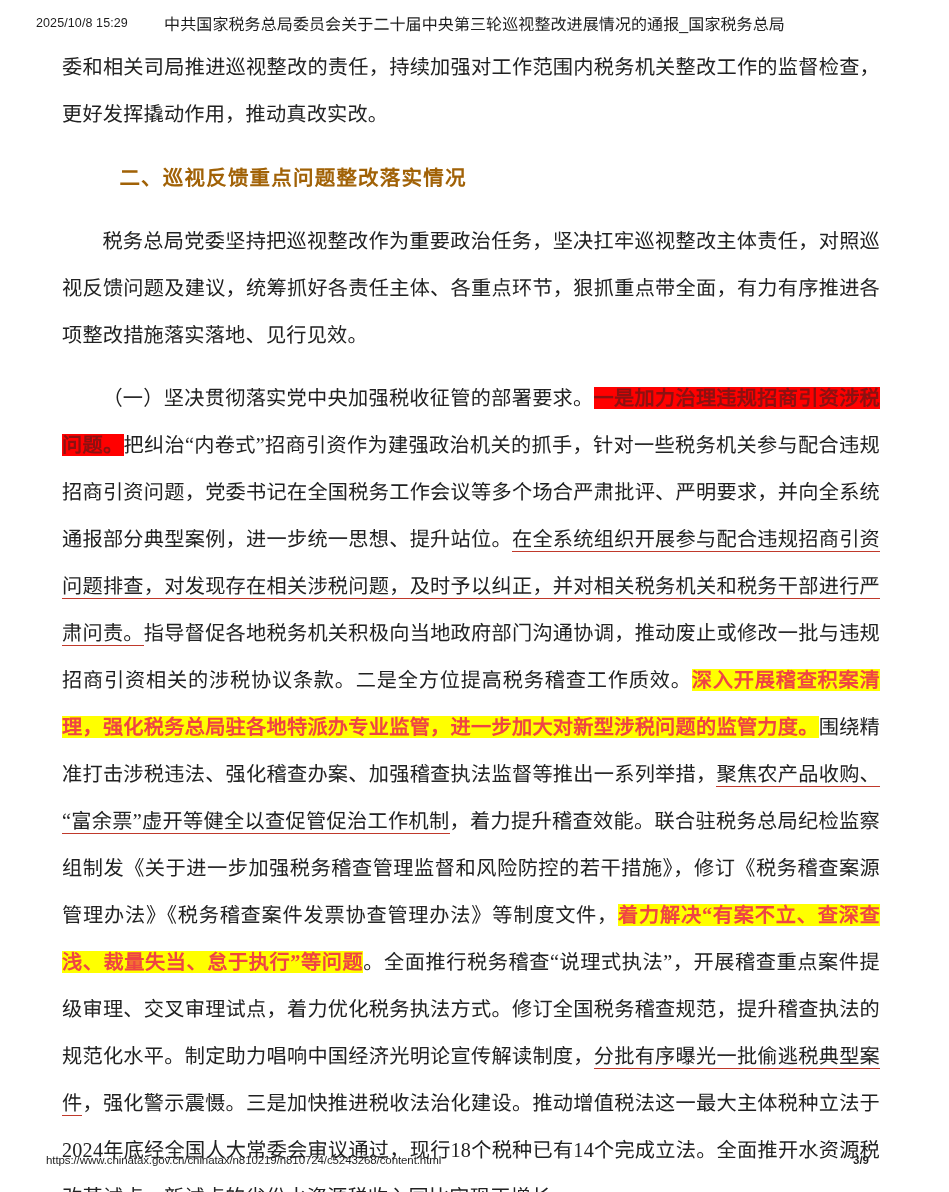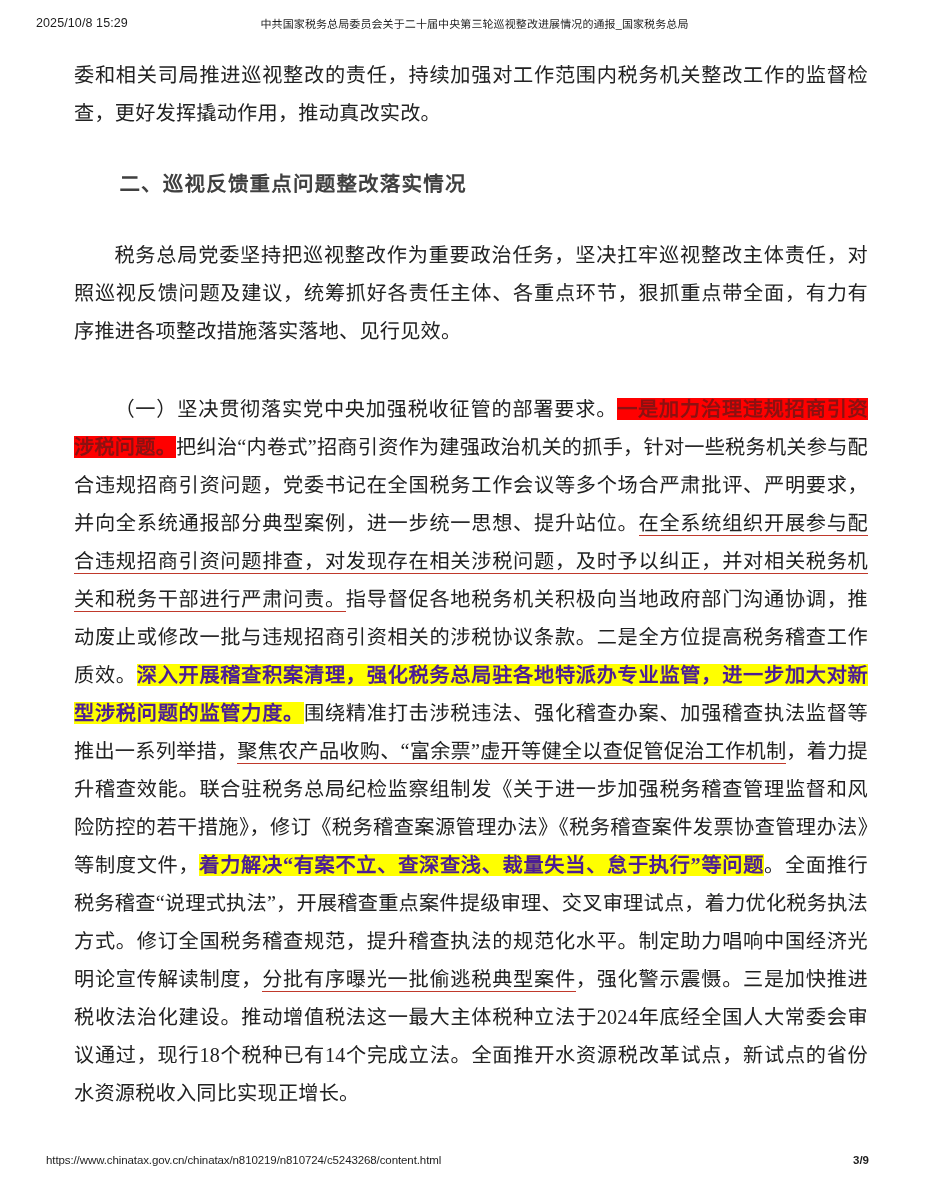--- a/index.html
+++ b/index.html
@@ -34,21 +34,21 @@
     position: absolute;
     left: 36px;
     white-space: nowrap;
   }
   .print-header .ph-title {
     position: absolute;
     left: 0;
     width: 949px;
     text-align: center;
     white-space: nowrap;
-    font-size: 11px;
+    font-size: 16px;
   }
 
   
   .print-footer {
     position: absolute;
     bottom: 18px;
     left: 10px;
     width: 895px;
     height: 20px;
     font-size: 11.5px;
@@ -69,57 +69,57 @@
 
   
   .doc-body {
     position: absolute;
     top: 44px;
     left: 62px;
     width: 818px;
   }
 
   p.para {
-    margin: 12px;
+    margin: 0;
     font-size: 20.2px;
-    line-height: 38px;
+    line-height: 47px;
     text-align: justify;
     text-justify: inter-ideograph;
     letter-spacing: 0.2px;
     color: #212121;
     word-break: break-all;
   }
   p.para.indent {
     text-indent: 2em;
     font-family: Liberation Serif, serif;
   }
 
   h2.section-heading {
     margin: 0;
     font-size: 20.5px;
     line-height: 47.5px;
     font-weight: bold;
     text-indent: 2.8em;
-    color: #404040;
+    color: #a16207;
     letter-spacing: 1.2px;
   }
 
   .gap-sm { height: 16px; }
 
   
   .hl-red {
     background-color: #ff0000;
     color: #8c1111;
     font-weight: bold;
     box-decoration-break: clone;
     -webkit-box-decoration-break: clone;
   }
   .hl-yellow {
     background-color: #ffff00;
-    color: #4c1d95;
+    color: #ef4444;
     font-weight: bold;
     box-decoration-break: clone;
     -webkit-box-decoration-break: clone;
   }
   .ul-red {
     border-bottom: 1.6px solid #c0392b;
     padding-bottom: 1px;
     box-decoration-break: clone;
     -webkit-box-decoration-break: clone;
   }

